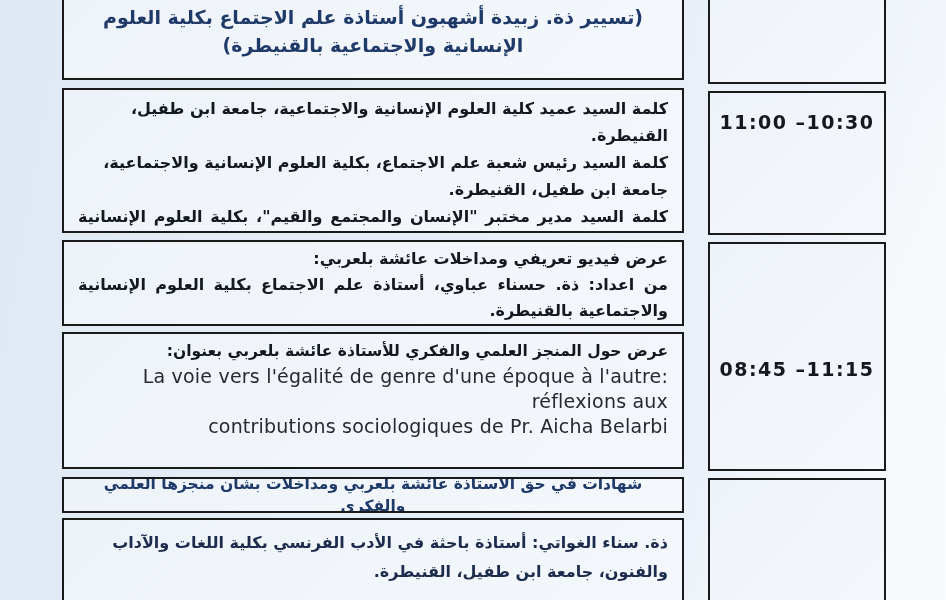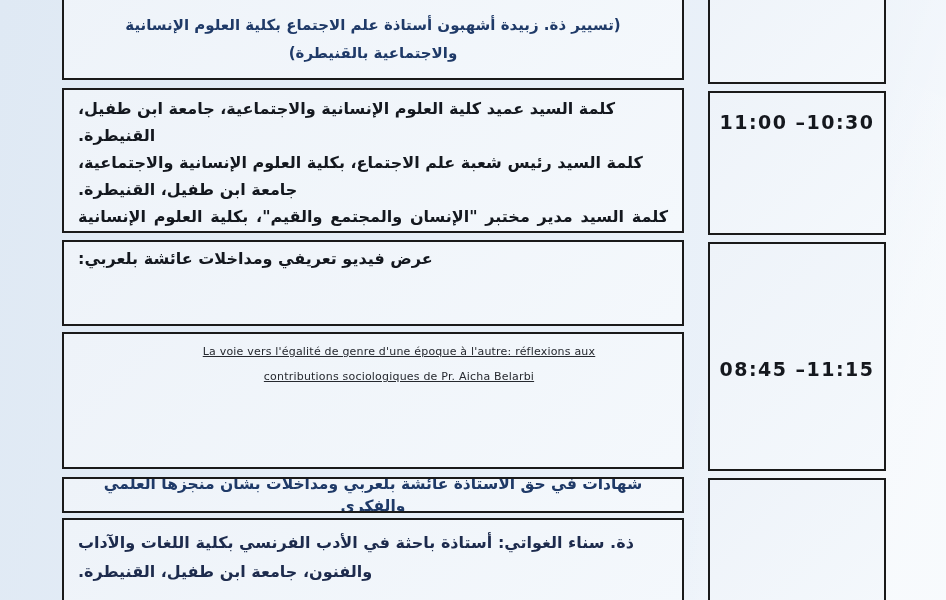--- a/index.html
+++ b/index.html
@@ -45,40 +45,40 @@
   .row-testheader   { top:477px; height:36px;  display:flex; align-items:center; justify-content:center; padding:0 14px; }
   .row-testimonials { top:518px; height:100px; padding:8px 14px; }
 
   
   .tcell-a { top:-30px; height:114px; }
   .tcell-b { top:91px;  height:144px; display:flex; justify-content:center; align-items:flex-start; padding-top:18px;text-align:right; }
   .tcell-c { top:242px; height:229px; display:flex; justify-content:center; align-items:center; padding-top:24px; }
   .tcell-d { top:478px; height:140px; }
 
   
-  .ar { direction:rtl; text-align:left; font-weight:bold; color:#14181f;
+  .ar { direction:rtl; text-align:right; font-weight:bold; color:#14181f;
         font-size:16px; line-height:27px; }
   .row-speeches .ar { line-height:27px; }
   .row-video .ar { line-height:26px; }
   .row-presentation .ar { line-height:25px; font-size:15.5px; }
   .row-testimonials .ar { line-height:29px; color:#1d2b4d; }
 
   .navy { color:#1f3a68 !important; }
   .center { text-align:center; }
   .just { text-align:justify; text-justify:inter-word; }
 
   .opening-title { font-size:17px; line-height:28px; }
-  .opening-subtitle { font-size:15px; line-height:28px; max-width:560px; margin:8px auto; }
+  .opening-subtitle { font-size:19px; line-height:28px; max-width:560px; margin:16px auto; }
 
   .test-header { font-size:15.5px; line-height:22px; width:100%; }
 
   .french {
-    direction:ltr; text-align:center; color:#26292f;
-    font-size:11px; line-height:25px; font-weight:normal;
-    padding-left:52px; letter-spacing:0.2px;text-decoration:underline;
+    direction:ltr; text-align:right; color:#26292f;
+    font-size:19px; line-height:25px; font-weight:normal;
+    padding-left:52px; letter-spacing:0.2px;
   }
 
   .time {
     direction:ltr; unicode-bidi:isolate;
     font-weight:bold; color:#15181e;
     font-size:19px; letter-spacing:1.5px; white-space:nowrap;
   }
 </style>
 </head>
 <body>
@@ -96,23 +96,25 @@
     </div>
 
     <div class="cell row-speeches">
       <p class="ar">كلمة السيد عميد كلية العلوم الإنسانية والاجتماعية، جامعة ابن طفيل، القنيطرة.</p>
       <p class="ar">كلمة السيد رئيس شعبة علم الاجتماع، بكلية العلوم الإنسانية والاجتماعية، جامعة ابن طفيل، القنيطرة.</p>
       <p class="ar just">كلمة السيد مدير مختبر "الإنسان والمجتمع والقيم"، بكلية العلوم الإنسانية والاجتماعية، جامعة ابن طفيل، القنيطرة.</p>
     </div>
 
     <div class="cell row-video">
       <p class="ar">عرض فيديو تعريفي ومداخلات عائشة بلعربي:</p>
+      <p class="ar just">من اعداد: ذة. حسناء عباوي، أستاذة علم الاجتماع بكلية العلوم الإنسانية والاجتماعية بالقنيطرة.</p>
     </div>
 
     <div class="cell row-presentation">
+      <p class="ar">عرض حول المنجز العلمي والفكري للأستاذة عائشة بلعربي بعنوان:</p>
       <div class="french">
         <div>La voie vers l'égalité de genre d'une époque à l'autre: réflexions aux</div>
         <div>contributions sociologiques de Pr. Aicha Belarbi</div>
       </div>
     </div>
 
     <div class="cell row-testheader">
       <div class="ar navy center test-header">شهادات في حق الأستاذة عائشة بلعربي ومداخلات بشأن منجزها العلمي والفكري</div>
     </div>
 

